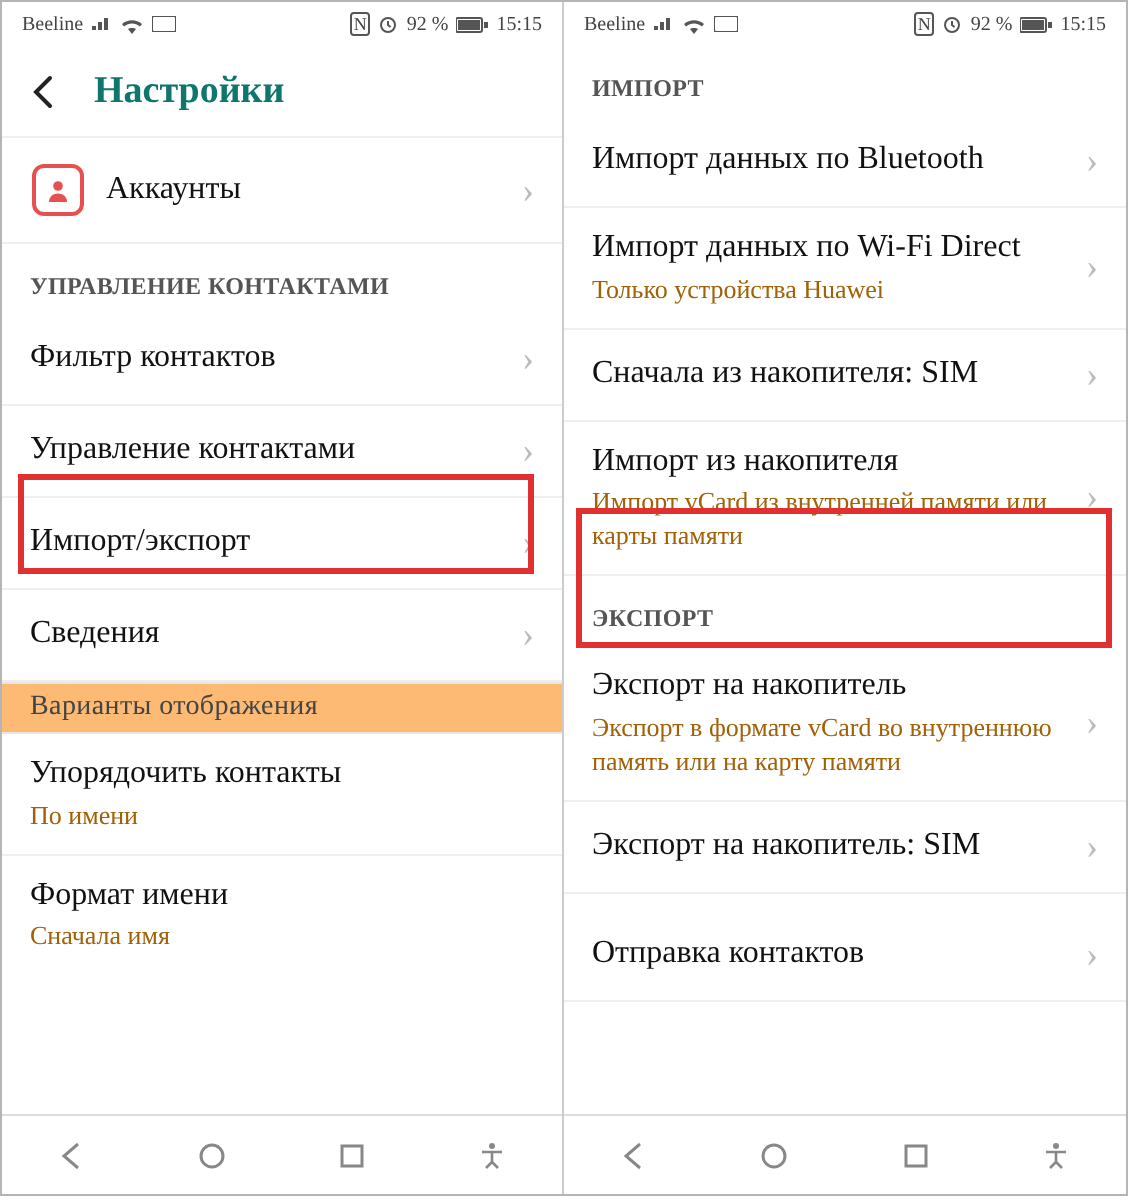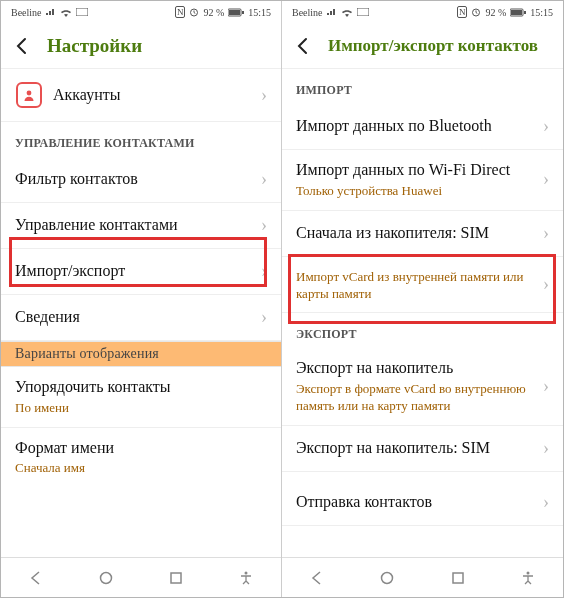--- a/index.html
+++ b/index.html
@@ -43,21 +43,21 @@
   .sb-icon { display:inline-flex; }
   .headerbar {
     height: 46px;
     display: flex;
     align-items: center;
     padding: 0 10px 0 6px;
     gap: 10px;
     border-bottom: 1px solid #eee;
   }
   .back-arrow { width: 30px; height: 30px; display:flex; align-items:center; justify-content:center; }
-  .headerbar h1 { font-size: 19px; font-weight: 600; color:#4d7c0f; }
+  .headerbar h1 { font-size: 19px; font-weight: 600; color:#0f766e; }
   .content { flex:1; overflow:hidden; }
   .section-title {
     font-size: 12px;
     color: #555;
     font-weight: 600;
     padding: 14px 14px 6px 14px;
     letter-spacing: .2px;
   }
   .section-title.shaded {
     background:#fdba74;
@@ -278,28 +278,20 @@
             <svg width="16" height="9" viewBox="0 0 16 9">
               <rect x="0" y="1" width="13" height="7" rx="1" fill="none" stroke="#555"></rect>
               <rect x="1" y="2" width="11" height="5" fill="#555"></rect>
               <rect x="14" y="3" width="2" height="3" fill="#555"></rect>
             </svg>
           </span>
         <span>15:15</span>
       </div>
     </div>
 
-    <div class="headerbar">
-      <div class="back-arrow">
-        <svg width="20" height="20" viewBox="0 0 20 20">
-            <path d="M13 3l-7 7 7 7" stroke="#222" stroke-width="2" fill="none" stroke-linecap="round"></path>
-          </svg>
-      </div>
-      <h1 style="font-size:17px;">Импорт/экспорт контактов</h1>
-    </div>
 
     <div class="content">
       <div class="section-title">ИМПОРТ</div>
 
       <div class="row">
         <div class="texts">
             <div class="title">Импорт данных по Bluetooth</div>
           </div>
         <div class="chevron">›</div>
       </div>
@@ -311,20 +303,21 @@
         <div class="chevron">›</div>
       </div>
       <div class="row">
         <div class="texts">
             <div class="title">Сначала из накопителя: SIM</div>
           </div>
         <div class="chevron">›</div>
       </div>
       <div class="row two-line">
         <div class="texts">
+          <div class="title">Импорт из накопителя</div>
           <div class="sub">Импорт vCard из внутренней памяти или карты памяти</div>
         </div>
         <div class="chevron">›</div>
       </div>
 
       <div class="section-title">ЭКСПОРТ</div>
 
       <div class="row two-line">
         <div class="texts">
           <div class="title">Экспорт на накопитель</div>

